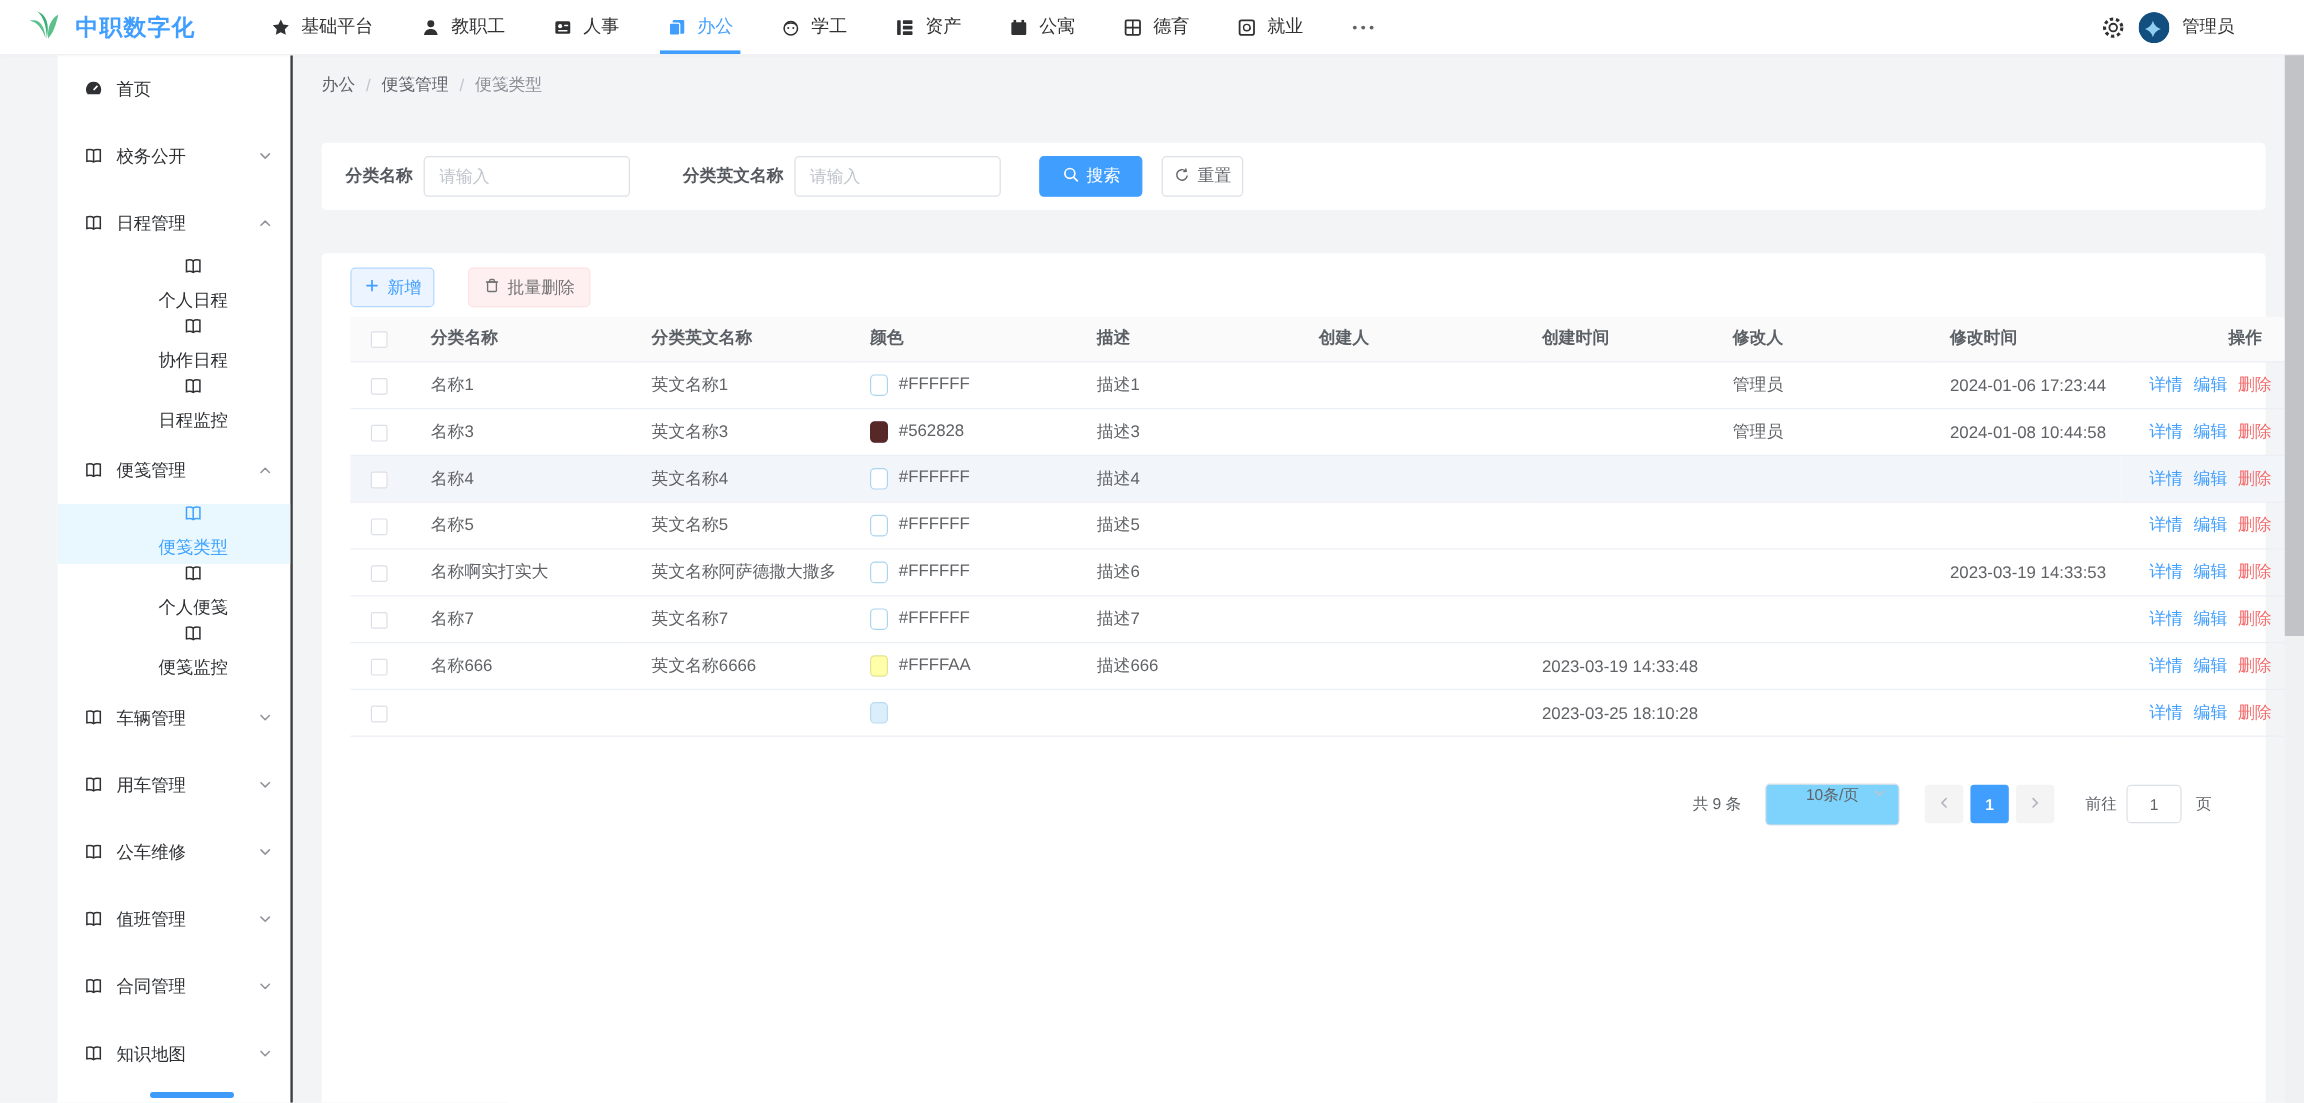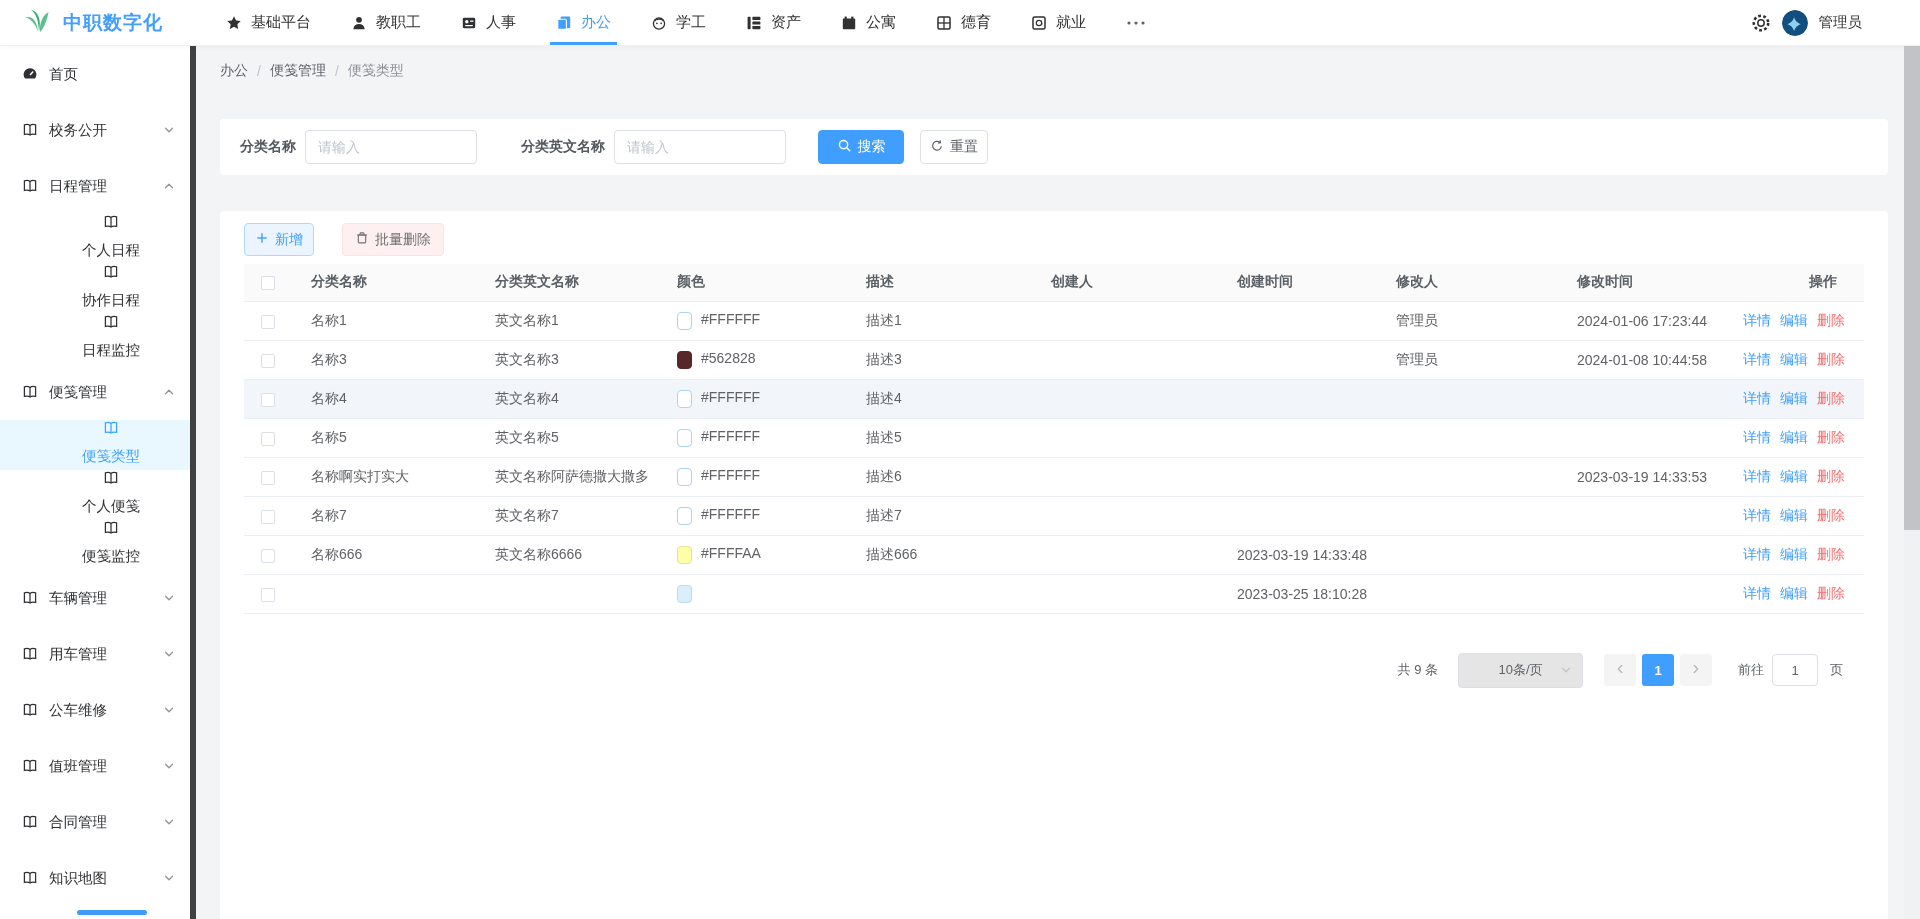--- a/index.html
+++ b/index.html
@@ -25,21 +25,21 @@
   .nav-item.more { color:#606266; }
   .nav-right { margin-left:auto; display:flex; align-items:center; gap:11px; padding-right:58px; }
   .gear { color:#303133; display:flex; cursor:pointer; }
   .avatar { width:26px; height:26px; border-radius:50%; overflow:hidden; display:flex; }
   .user-name { font-size:14.5px; color:#303133; }
 
   
   .layout { flex:1; display:flex; min-height:0; }
 
   
-  .sidebar { width:196px; flex-shrink:0; background:#fff; border-right:6px solid #404040; position:relative; overflow:hidden; }
+  .sidebar { width:196px; flex-shrink:0; background:#fff; border-right:2px solid #404040; position:relative; overflow:hidden;margin-left:48px; }
   .s-item { height:56px; display:flex; align-items:center; gap:11px; padding-left:22px; padding-right:12px;
             font-size:14.5px; color:#2e3033; cursor:pointer; position:relative; white-space:nowrap; }
   .s-item .icn { display:flex; align-items:center; flex-shrink:0; }
   .s-item.child { height:50px; padding-left:44px;flex-direction:column; }
   .s-item.selected { background:#e9f7ff; color:#3ea2ff; }
   .s-item .chev { position:absolute; right:14px; color:#909399; display:flex; }
   .sidebar-hscroll { position:absolute; left:77px; bottom:4px; width:70px; height:5px; border-radius:3px; background:#3f9bfa; }
 
   
   .main { flex:1; min-width:0; background:#f3f4f6; padding:0 32px 0 24px; overflow:hidden; }
@@ -80,22 +80,22 @@
               background:#fff; vertical-align:middle; cursor:pointer; }
   .swatch { display:inline-block; width:15px; height:18px; border-radius:4px; vertical-align:middle;
             margin-right:9px; border:1px solid transparent; }
   .ops a { text-decoration:none; color:#409eff; margin-left:9px; cursor:pointer; }
   .ops a.danger { color:#f56c6c; }
 
   
   .pagination { margin-top:39px; display:flex; align-items:center; justify-content:flex-end;
                 padding-right:21px; font-size:13px; color:#5f6368; }
   .pg-total { margin-right:20px; }
-  .pg-size { width:125px; height:35px; border:1px solid #dcdfe6; border-radius:4px; position:relative;
-             display:flex; align-items:center; justify-content:center; cursor:pointer; color:#5f6368; background:#e5e5e5; }
+  .pg-size { width:112px; height:35px; border:1px solid #dcdfe6; border-radius:4px; position:relative;
+             display:flex; align-items:flex-start; justify-content:center; cursor:pointer; color:#5f6368; background:#7dd3fc; }
   .pg-size .chev { position:absolute; right:9px; color:#c0c4cc; display:flex; }
   .pg-btn { width:32px; height:32px; border-radius:3px; background:#f4f4f5; display:flex; align-items:center;
             justify-content:center; color:#b4b7bd; cursor:pointer; font-size:14px; }
   .pg-prev { margin-left:21px; }
   .pg-page { margin-left:6px; width:32px; height:32px; border-radius:3px; background:#409eff; color:#fff;
              display:flex; align-items:center; justify-content:center; font-weight:700; cursor:pointer; }
   .pg-next { margin-left:6px; }
   .pg-goto-label { margin-left:26px; }
   .pg-goto-input { margin-left:8px; width:46px; height:32px; border:1px solid #dcdfe6; border-radius:4px;
                    text-align:center; font-size:13px; color:#5f6368; outline:none; font-family:inherit; }

